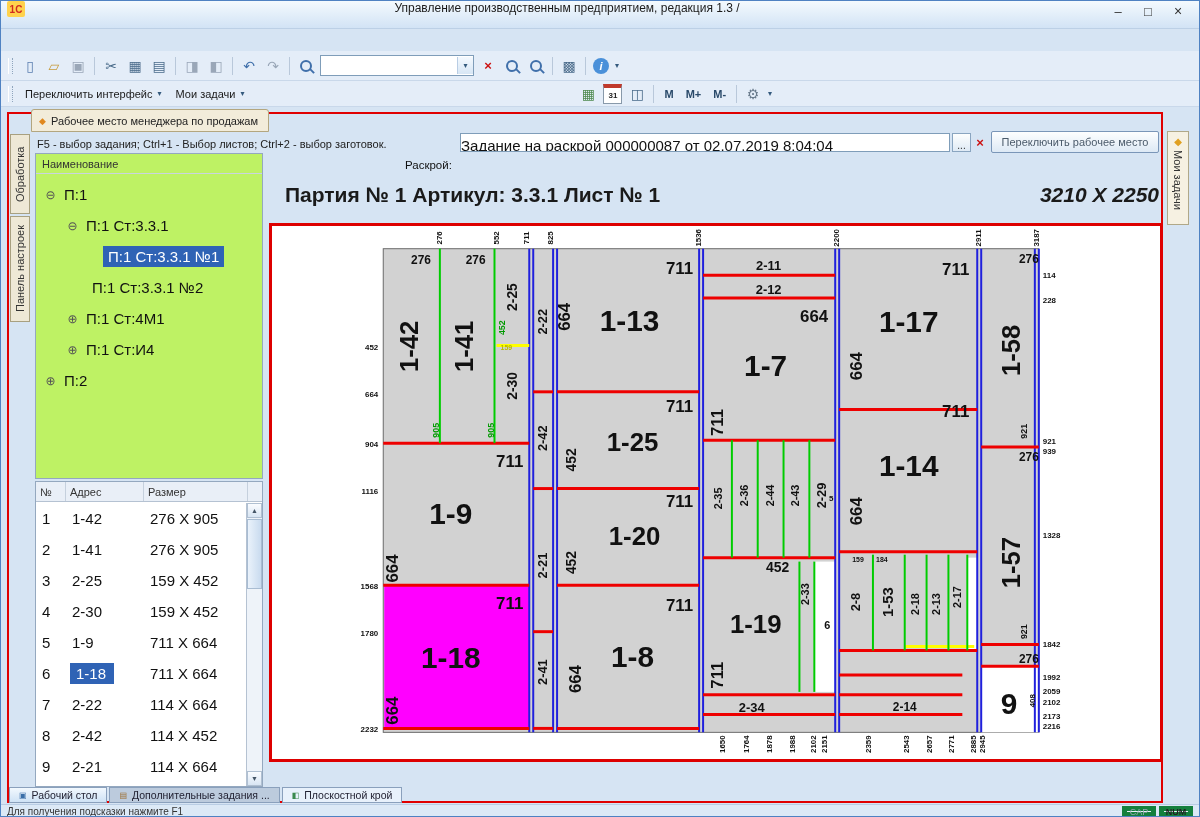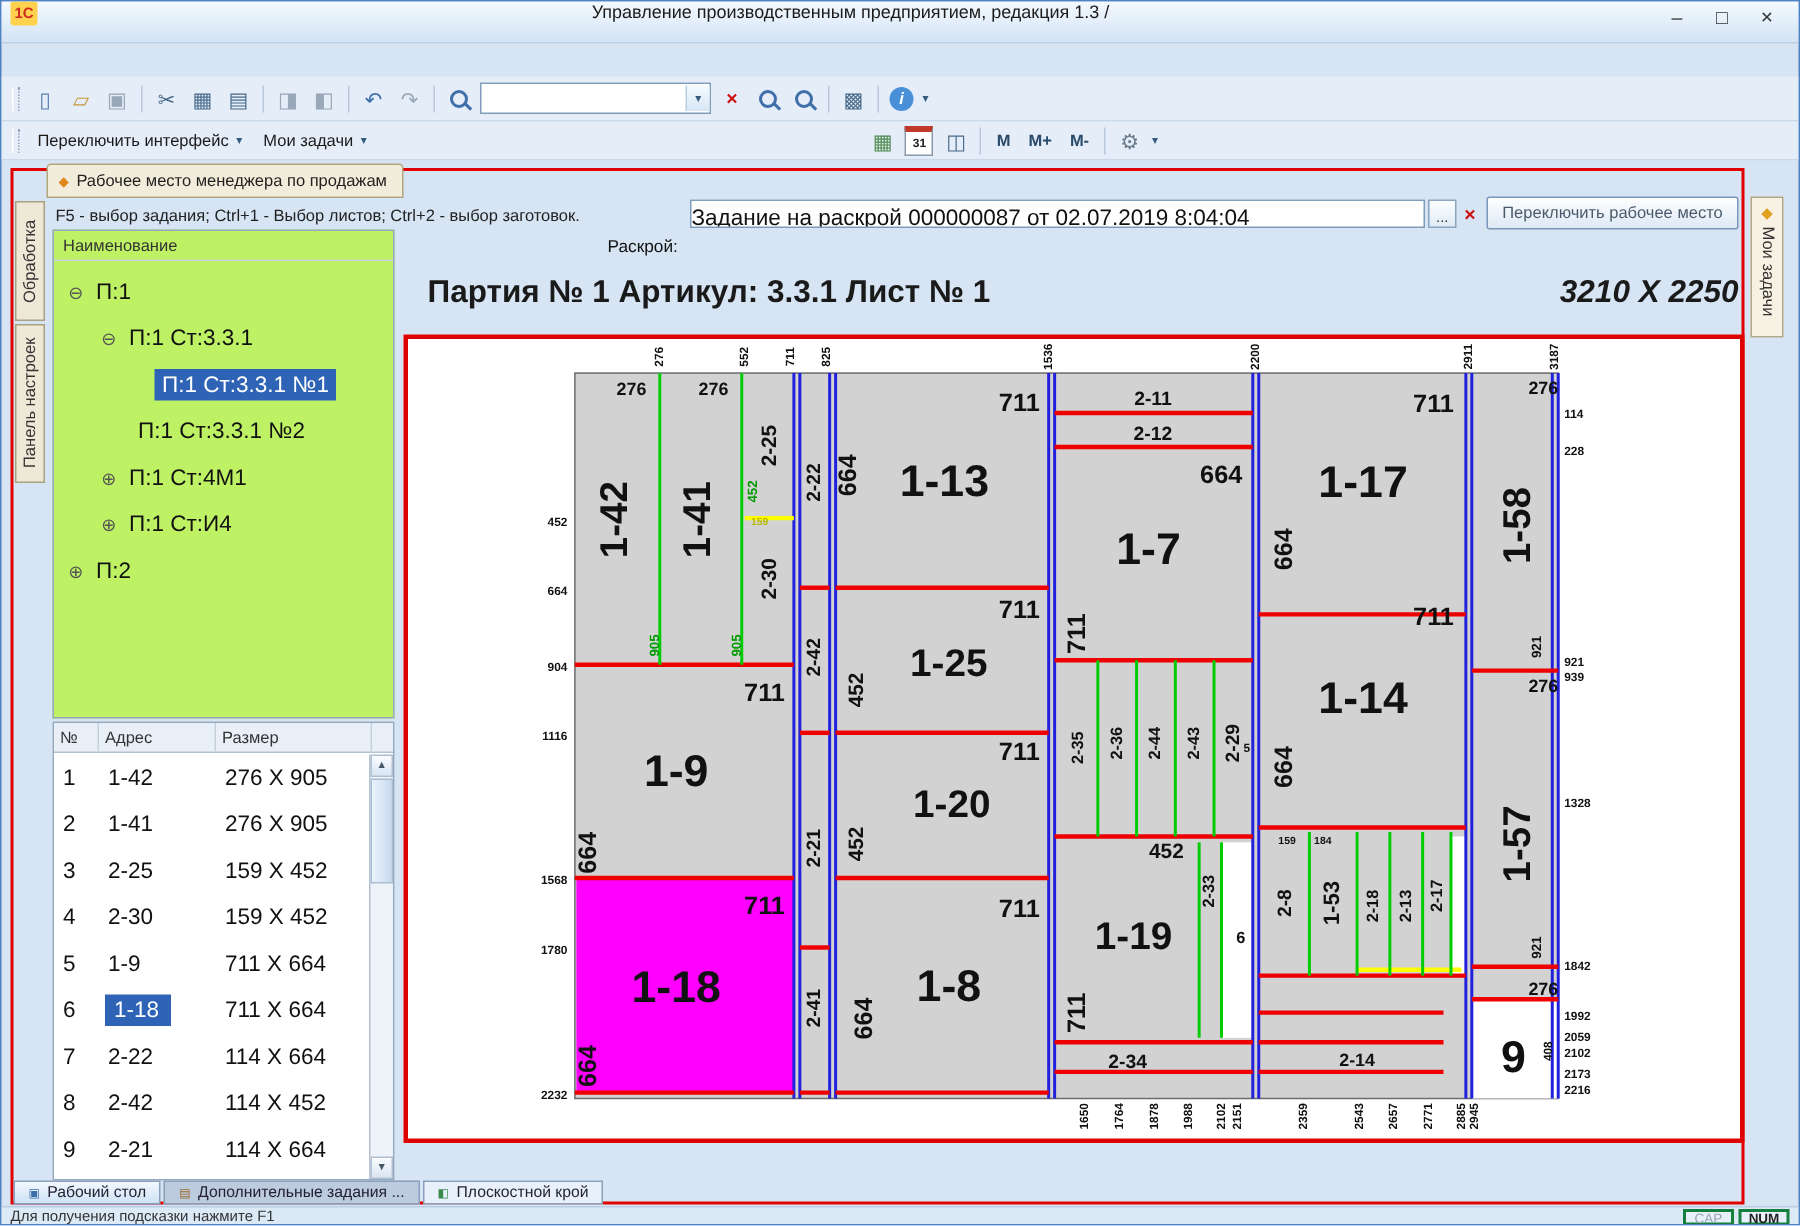--- a/index.html
+++ b/index.html
@@ -93,21 +93,21 @@
   .bottom-tabs{position:absolute;left:8px;top:786px;height:16px;display:flex;gap:2px;z-index:6;}
   .btab{display:inline-flex;align-items:center;height:16px;padding:0 9px;font-size:10.5px;color:#223;border:1px solid #8aa0bc;box-sizing:border-box;white-space:nowrap;}
   .btab .bticon{font-size:8px;margin-right:5px;}
   .bt1{background:linear-gradient(#f2f8fe,#cfe2f5);}
   .bt2{background:#bccbdd;}
   .bt3{background:#e8f1fb;}
 
   
   .statusbar{position:absolute;left:0;top:803px;width:100%;height:14px;background:#dce9f6;border-top:1px solid #b9cde4;display:flex;align-items:center;font-size:10px;color:#333;padding:0 6px;box-sizing:border-box;}
   .spacer{flex:1;}
-  .status-cell{width:34px;height:11px;border:2px solid #15803d;background:#e8f0f9;display:inline-flex;align-items:center;justify-content:center;margin-left:3px;font-size:9px;box-sizing:border-box;}
+  .status-cell{width:34px;height:11px;border:5px solid #15803d;background:#e8f0f9;display:inline-flex;align-items:center;justify-content:center;margin-left:3px;font-size:9px;box-sizing:border-box;}
   .status-cell.cap{color:#9aa7b5;}
   .status-cell.num{color:#222;font-weight:bold;}
 </style>
 </head>
 <body>
 
 <div class="window">
 
   <div class="titlebar">
     <span class="logo">1С</span>

